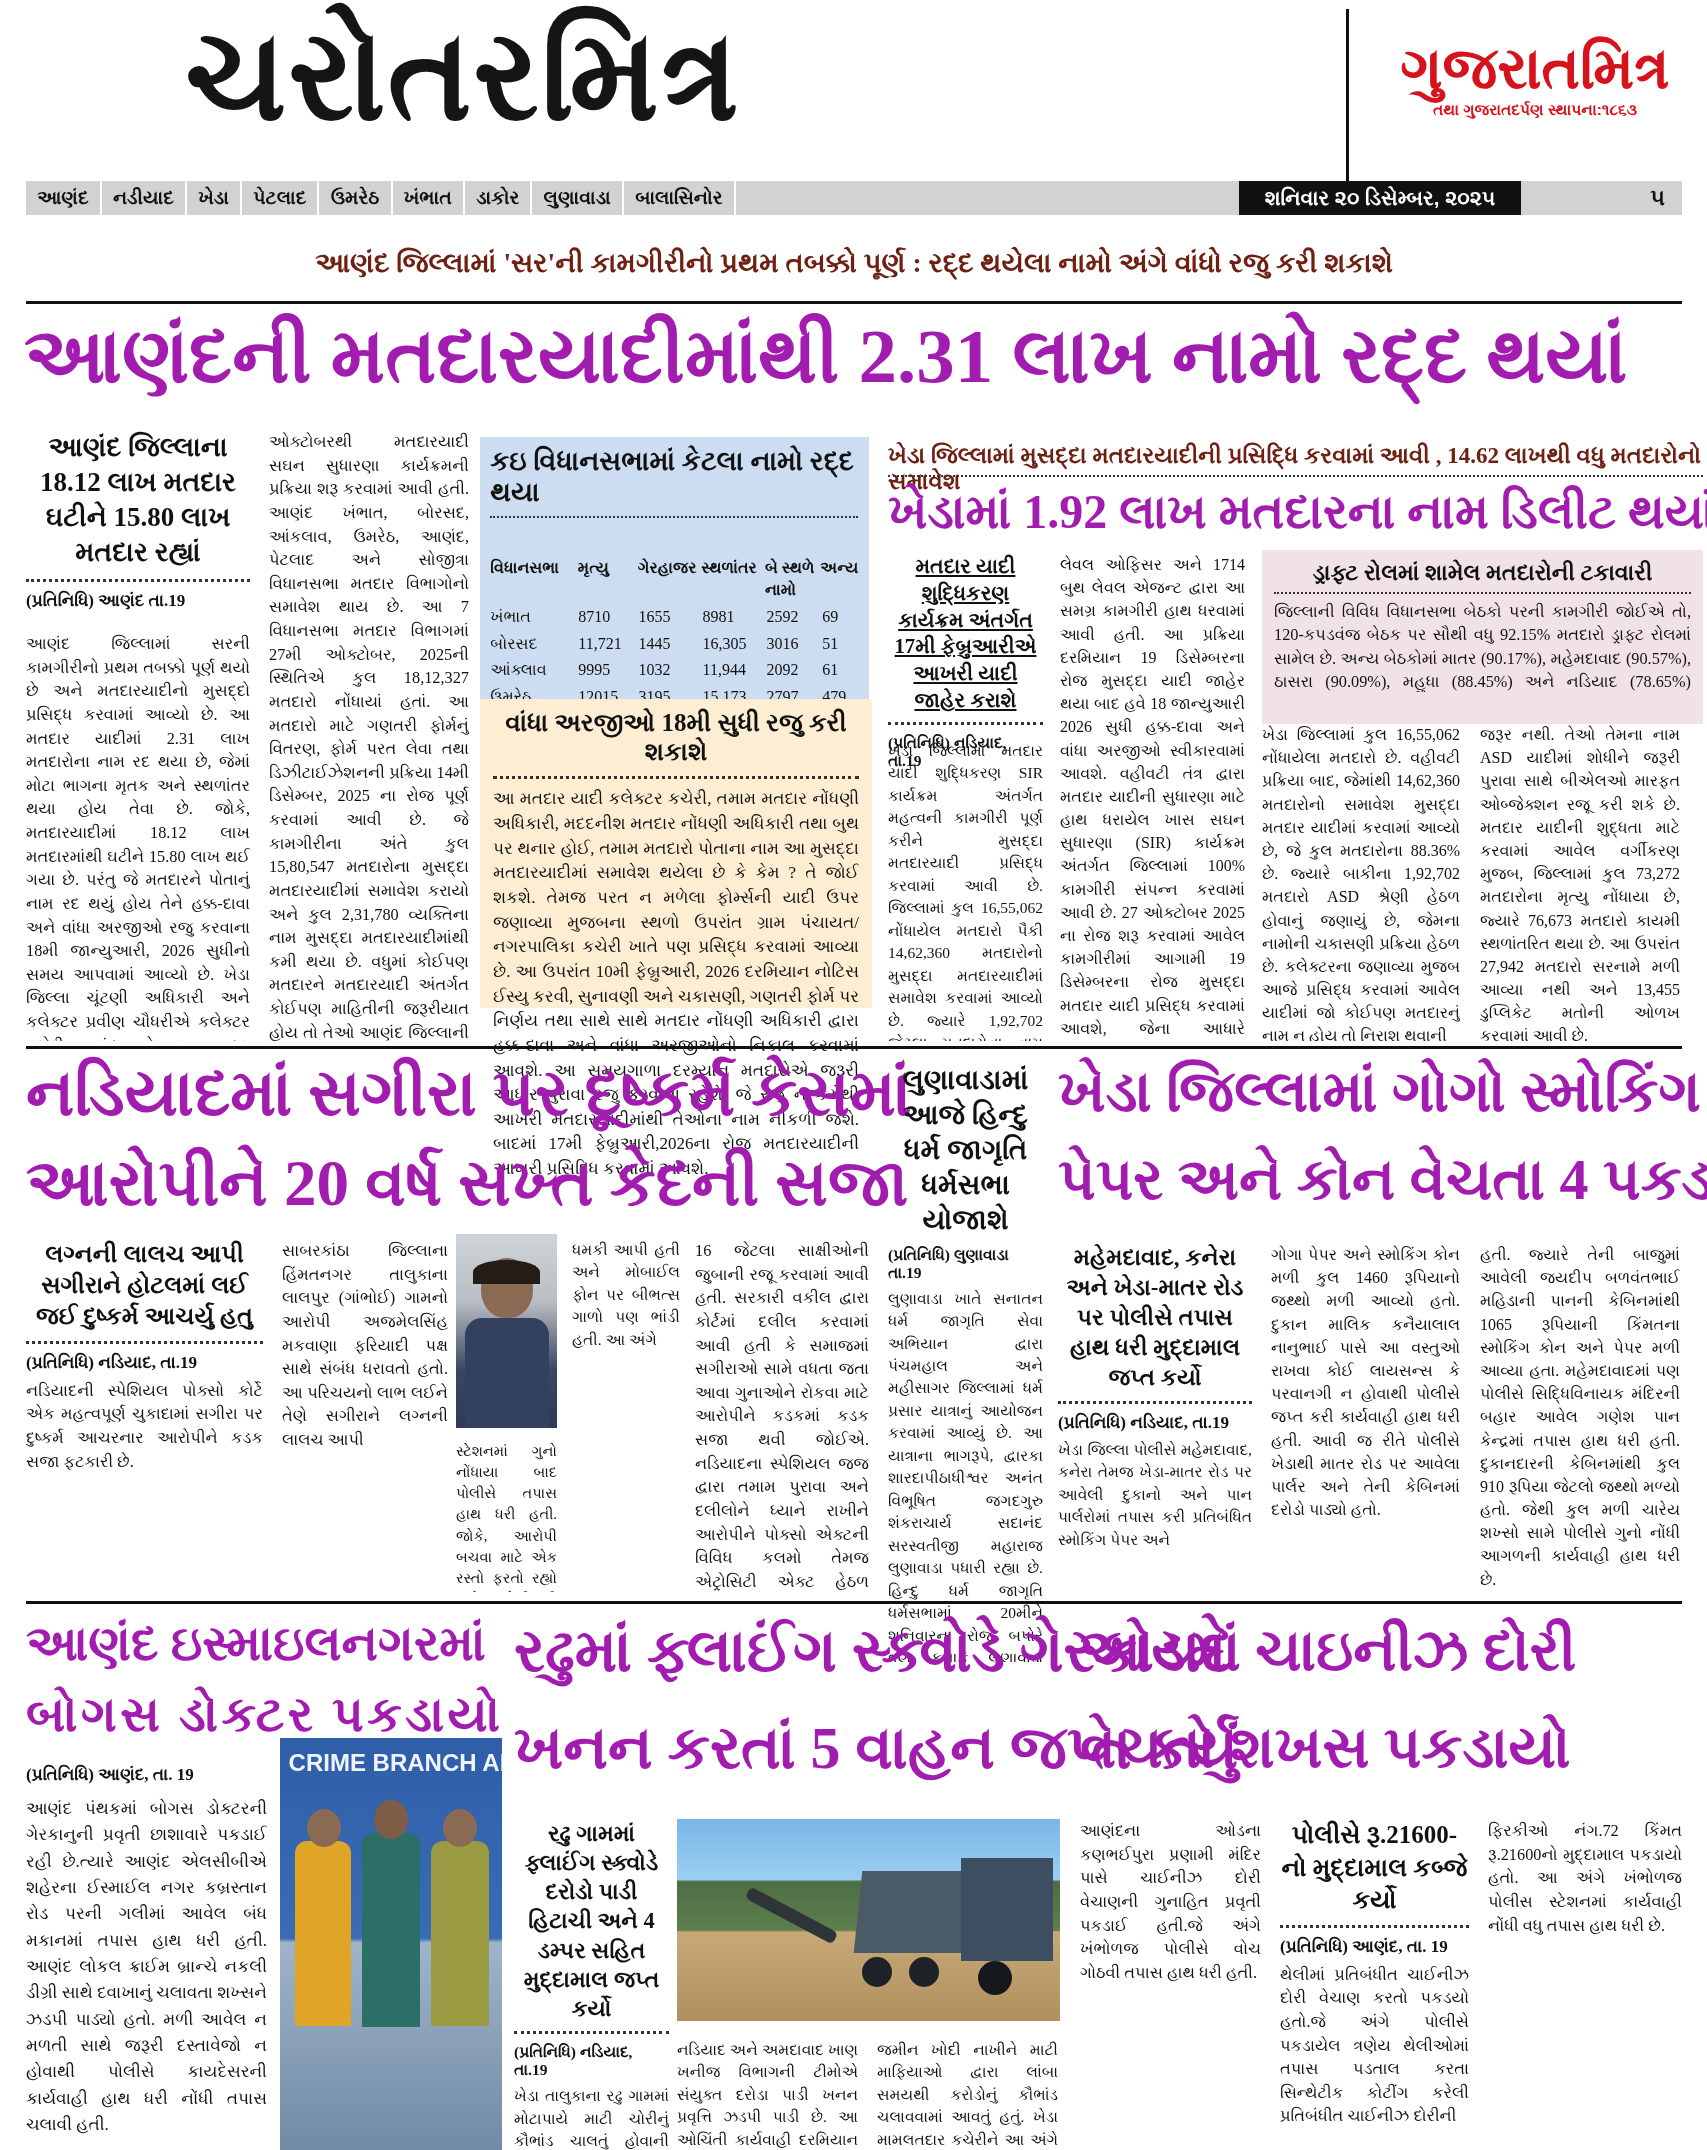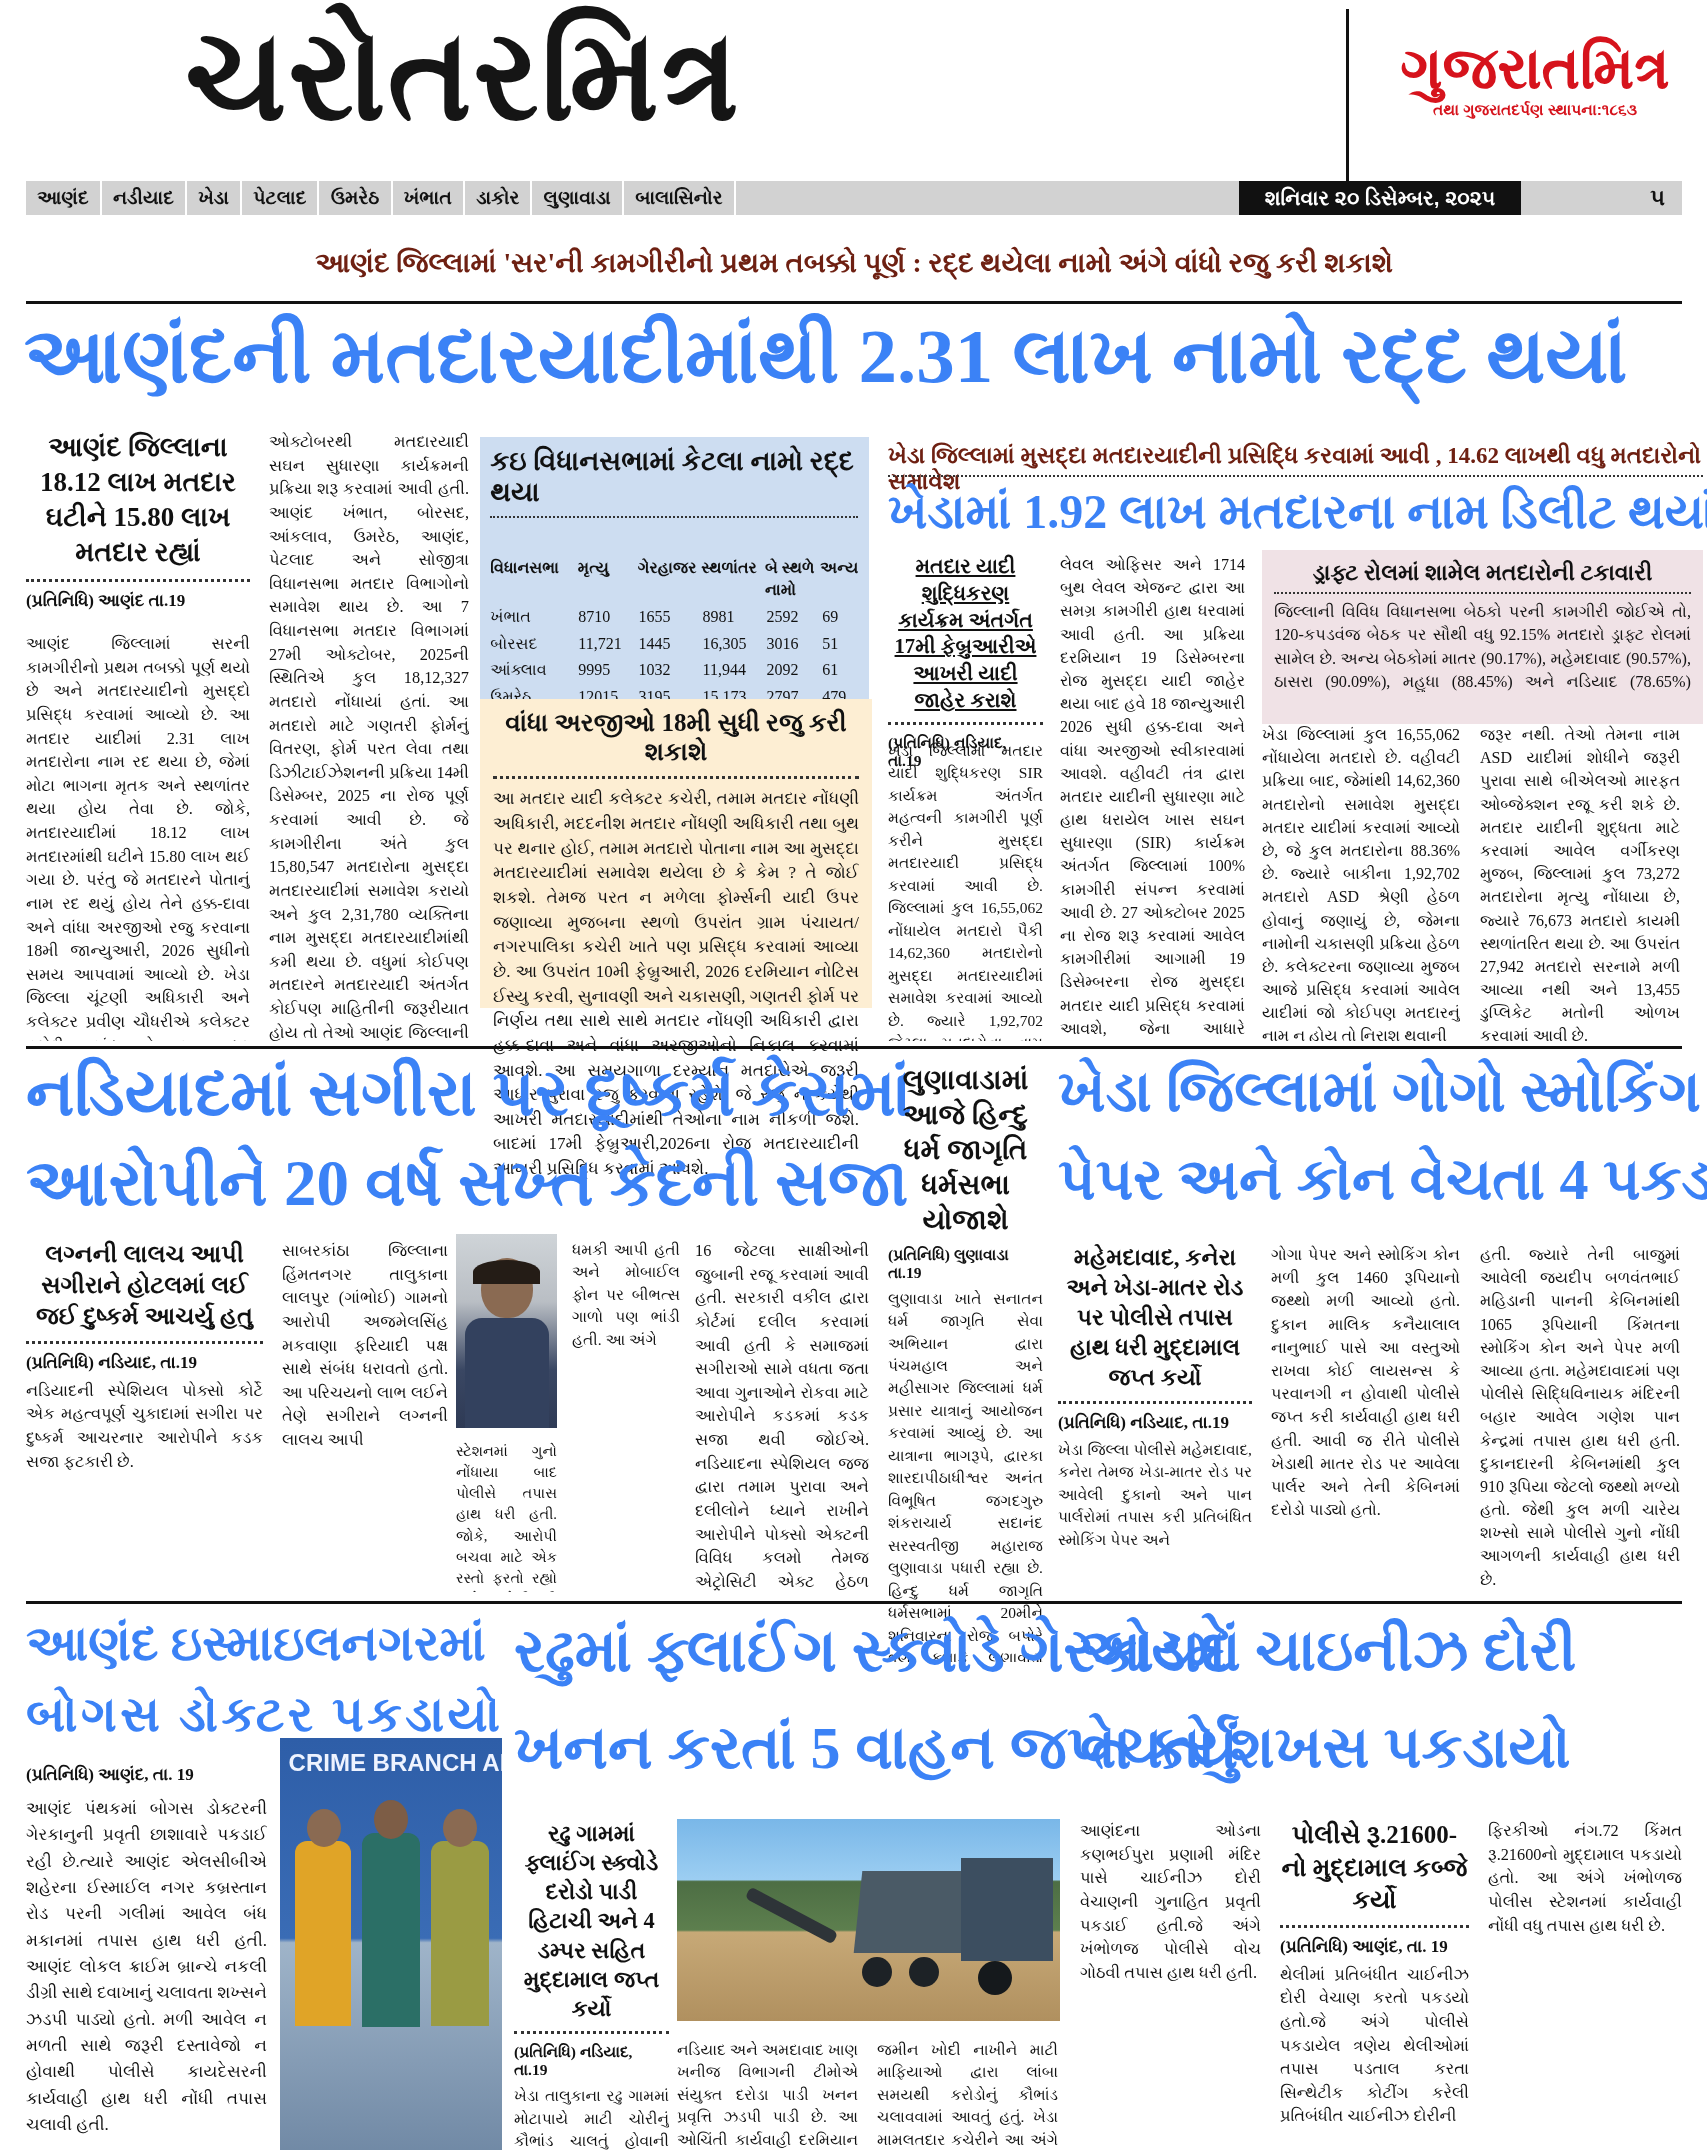--- a/index.html
+++ b/index.html
@@ -8,21 +8,21 @@
   .abs{position:absolute;}
   .masthead{font-weight:bold;font-size:127px;letter-spacing:1.7px;color:#151515;white-space:nowrap;}
   .logo-red{color:#d6131c;font-weight:bold;font-family:"Liberation Sans",sans-serif;}
   .vline{width:3px;background:#111;}
   .navbar{background:#d2d2d2;display:flex;align-items:stretch;font-family:"Liberation Sans",sans-serif;}
   .navitem{border-right:2.2px solid #fff;padding:2.6px 11.2px;font-size:19px;font-weight:bold;display:flex;align-items:center;}
   .navdate{background:#111;color:#fff;font-size:20.6px;font-weight:bold;padding:2.6px 26px;display:flex;align-items:center;}
   .navpage{margin-left:auto;font-size:22.4px;font-weight:bold;padding:2.6px 17px;display:flex;align-items:center;}
   .kicker{color:#6e2012;font-weight:bold;text-align:center;}
   .rule{background:#111;}
-  .headline{font-weight:bold;color:#3b82f6;white-space:nowrap;}
+  .headline{font-weight:bold;color:#a21caf;white-space:nowrap;}
   .col{text-align:justify;font-size:16.3px;line-height:1.45;overflow:hidden;}
   .subhead{font-weight:bold;font-size:24px;line-height:1.3;text-align:center;}
   .byline{font-weight:bold;font-size:17px;margin:6px 0;}
   .dotrule{border-top:3px dotted #333;margin:8.6px 0;}
   .tablebox{background:#cdddf1;padding:8.6px 10.3px;}
   .tabletitle{font-size:27px;font-weight:bold;text-align:left;}
   .thead,.trow{display:flex;}
   .thead div{font-weight:bold;margin-top:28px;}
   .tcell{font-size:16px;line-height:1.35;padding:2.6px 0;}
   .c0{width:95px;} .c1{width:65px;} .c2{width:69px;} .c3{width:69px;} .c4{width:60px;} .c5{width:39px;}

